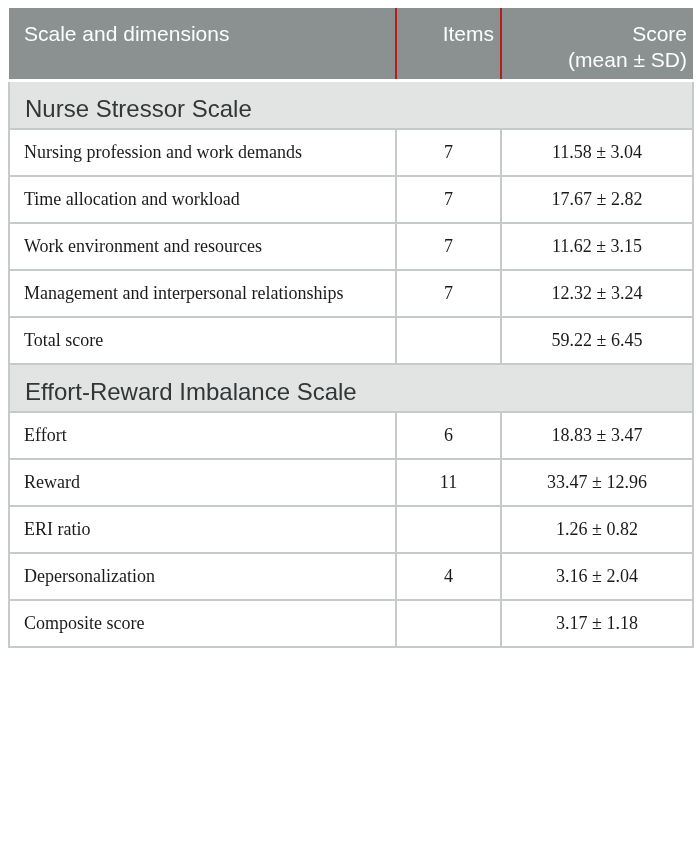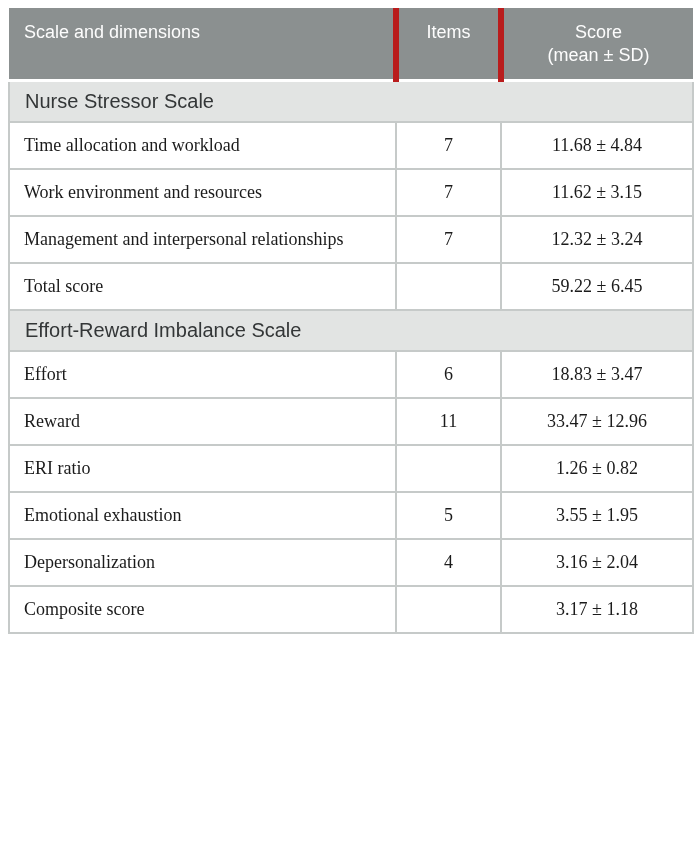--- a/index.html
+++ b/index.html
@@ -23,47 +23,47 @@
   }
   col.c-dim   { width: 387px; }
   col.c-items { width: 105px; }
   col.c-score { width: 192px; }
 
   
   thead th {
     background: #8b9090;
     color: #fdfdfd;
     font-weight: 400;
-    font-size: 18px;
+    font-size: 21px;
     line-height: 1.25;
     vertical-align: top;
     height: 58px;
     padding: 13px 6px 0 6px;
     border: none;
     border-bottom: 3px solid #ffffff;
   }
   thead th.h-dim {
     text-align: left;
     padding-left: 15px;
   }
   thead th.h-items,
   thead th.h-score {
-    text-align: center;
-    border-left: 6px solid #b91c1c;
+    text-align: right;
+    border-left: 2px solid #b91c1c;
   }
 
   
   tr.section-row td {
     background: #e2e4e3;
     color: #333637;
     font-family: "Liberation Sans", sans-serif;
-    font-size: 20px;
+    font-size: 24px;
     font-weight: 500;
     text-align: left;
-    padding: 0 0 0 15px;
+    padding: 7px 0 0 15px;
     height: 39px;
     vertical-align: middle;
     border: 2px solid #c6cac9;
     border-left: 2px solid #c6cac9;
     border-right: 2px solid #c6cac9;
   }
 
   
   tr.data-row td {
     background: #ffffff;
@@ -103,23 +103,28 @@
           <span>Score</span><br>
           <span>(mean ± SD)</span>
         </th>
       </tr>
     </thead>
     <tbody id="table-body">
         <tr class="section-row">
           <td colspan="3">Nurse Stressor Scale</td>
         </tr>
         <tr class="data-row">
+          <td class="cell-dim">Nursing profession and work demands</td>
+          <td class="cell-items">7</td>
+          <td class="cell-score">11.58 ± 3.04</td>
+        </tr>
+        <tr class="data-row">
           <td class="cell-dim">Time allocation and workload</td>
           <td class="cell-items">7</td>
-          <td class="cell-score">11.68 ± 4.84</td>
+          <td class="cell-score">17.67 ± 2.82</td>
         </tr>
         <tr class="data-row">
           <td class="cell-dim">Work environment and resources</td>
           <td class="cell-items">7</td>
           <td class="cell-score">11.62 ± 3.15</td>
         </tr>
         <tr class="data-row">
           <td class="cell-dim">Management and interpersonal relationships</td>
           <td class="cell-items">7</td>
           <td class="cell-score">12.32 ± 3.24</td>
@@ -141,25 +146,20 @@
           <td class="cell-dim">Reward</td>
           <td class="cell-items">11</td>
           <td class="cell-score">33.47 ± 12.96</td>
         </tr>
         <tr class="data-row">
           <td class="cell-dim">ERI ratio</td>
           <td class="cell-items"></td>
           <td class="cell-score">1.26 ± 0.82</td>
         </tr>
         <tr class="data-row">
-          <td class="cell-dim">Emotional exhaustion</td>
-          <td class="cell-items">5</td>
-          <td class="cell-score">3.55 ± 1.95</td>
-        </tr>
-        <tr class="data-row">
           <td class="cell-dim">Depersonalization</td>
           <td class="cell-items">4</td>
           <td class="cell-score">3.16 ± 2.04</td>
         </tr>
         <tr class="data-row">
           <td class="cell-dim">Composite score</td>
           <td class="cell-items"></td>
           <td class="cell-score">3.17 ± 1.18</td>
         </tr>
       </tbody>

